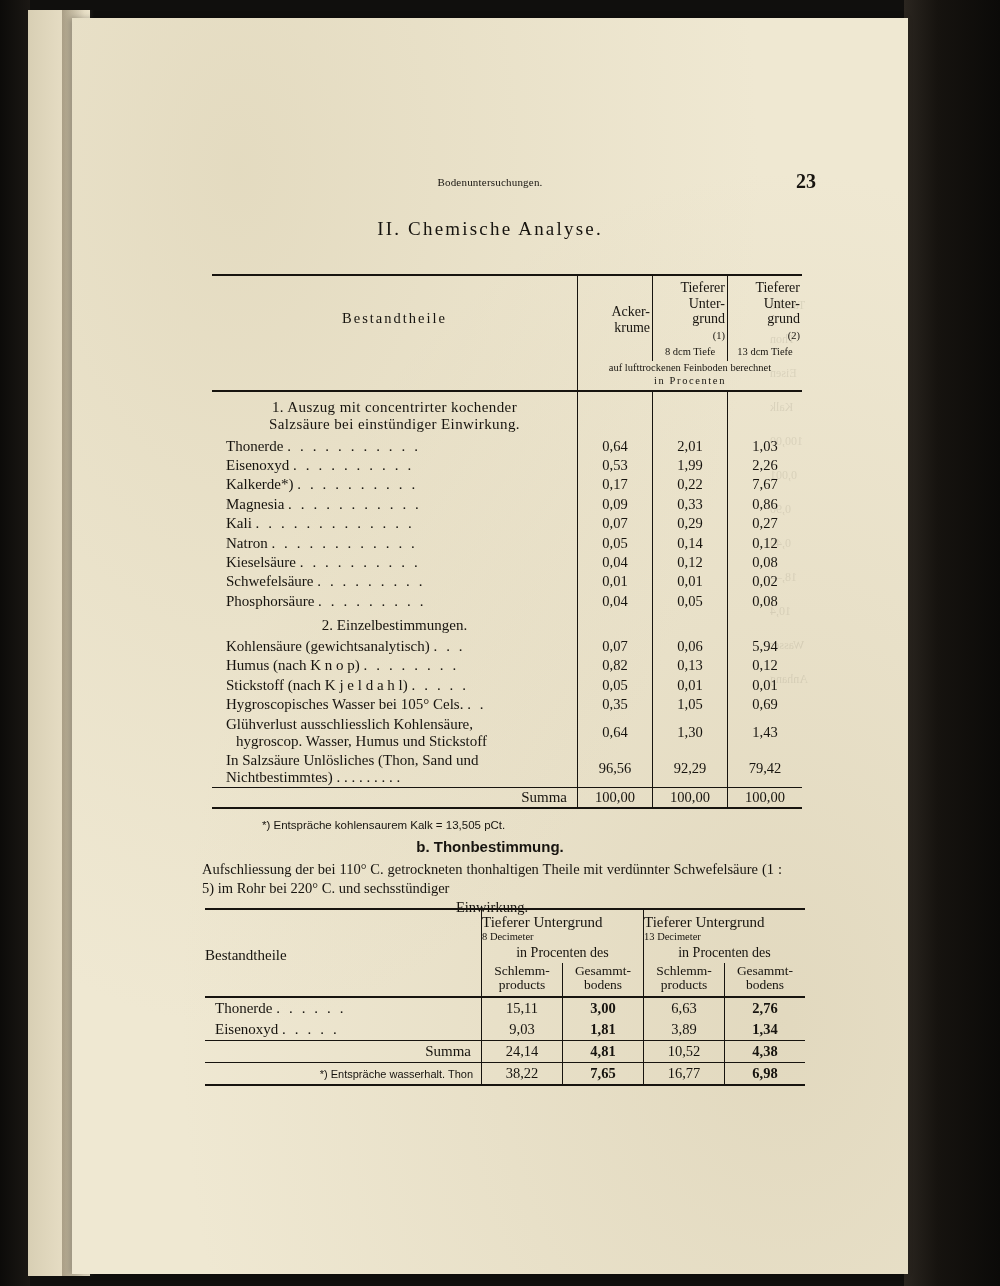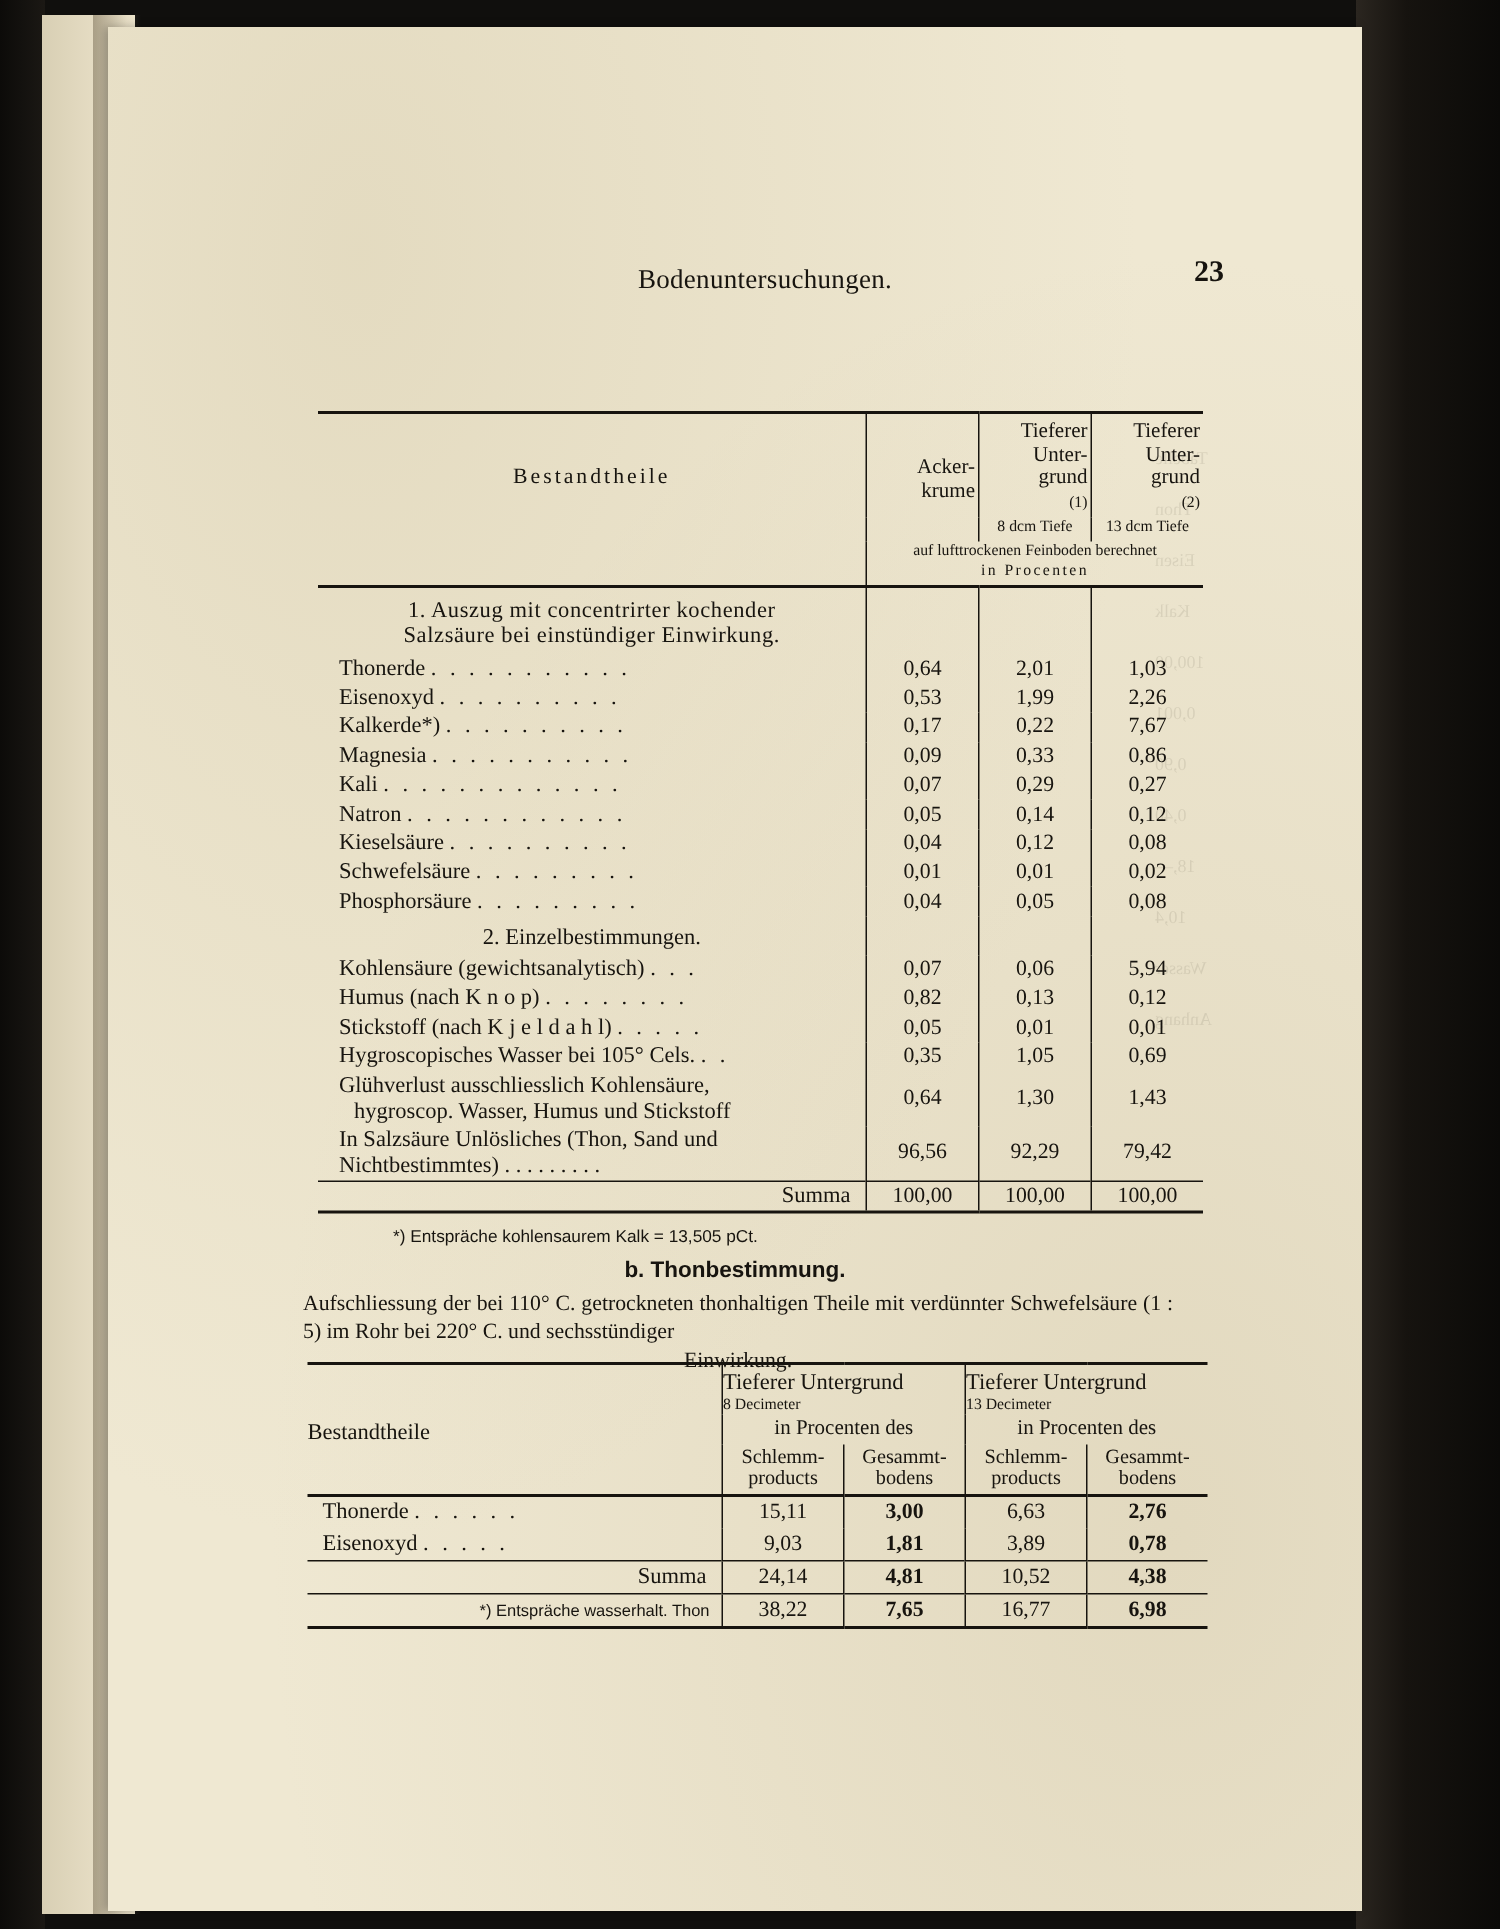--- a/index.html
+++ b/index.html
@@ -70,23 +70,22 @@
     position: absolute;
     left: 0; top: 0;
     width: 836px; height: 1256px;
     color: #17140f;
   }
   .running-head {
     position: absolute;
     left: 0; top: 158px;
     width: 836px;
     text-align: center;
-    font-size: 18px;
+    font-size: 11px;
     letter-spacing: 0.2px;
-    padding-left: 20px;
   }
   .folio {
     position: absolute;
     right: 92px; top: 152px;
     font-size: 20px;
     font-weight: 600;
   }
   .sec-title {
     position: absolute;
     left: 0; top: 200px;
@@ -233,20 +232,21 @@
 0,40
 18,—
 10,4
 Wasser
 Anhang</div>
 
     <div class="content">
 
       <div class="running-head">Bodenuntersuchungen.</div>
       <div class="folio">23</div>
+      <div class="sec-title">II.  Chemische  Analyse.</div>
 
       <table class="tblA">
         <tbody>
             <tr>
           <td class="rule-thick besta" rowspan="2">Bestandtheile</td>
           <td class="rule-thick hdr-cell vr" rowspan="2">Acker-<br>krume</td>
           <td class="rule-thick hdr-cell vr">
             <span>Tieferer</span><br>
             <span>Unter-</span><br>
             <span>grund</span><br>
@@ -448,21 +448,21 @@
           <td class="rule-thick b-num vr">15,11</td>
           <td class="rule-thick b-num b-bold vr">3,00</td>
           <td class="rule-thick b-num vr">6,63</td>
           <td class="rule-thick b-num b-bold vr">2,76</td>
         </tr>
         <tr>
           <td class="b-lbl"><span>Eisenoxyd</span> <span class="dots">. . . . .</span></td>
           <td class="b-num vr">9,03</td>
           <td class="b-num b-bold vr">1,81</td>
           <td class="b-num vr">3,89</td>
-          <td class="b-num b-bold vr">0,78</td>
+          <td class="b-num b-bold vr">1,34</td>
         </tr>
 
         <tr>
           <td class="rule-thin b-sum">Summa</td>
           <td class="rule-thin b-num vr">24,14</td>
           <td class="rule-thin b-num b-bold vr">4,81</td>
           <td class="rule-thin b-num vr">10,52</td>
           <td class="rule-thin b-num b-bold vr">4,38</td>
         </tr>
         <tr>

